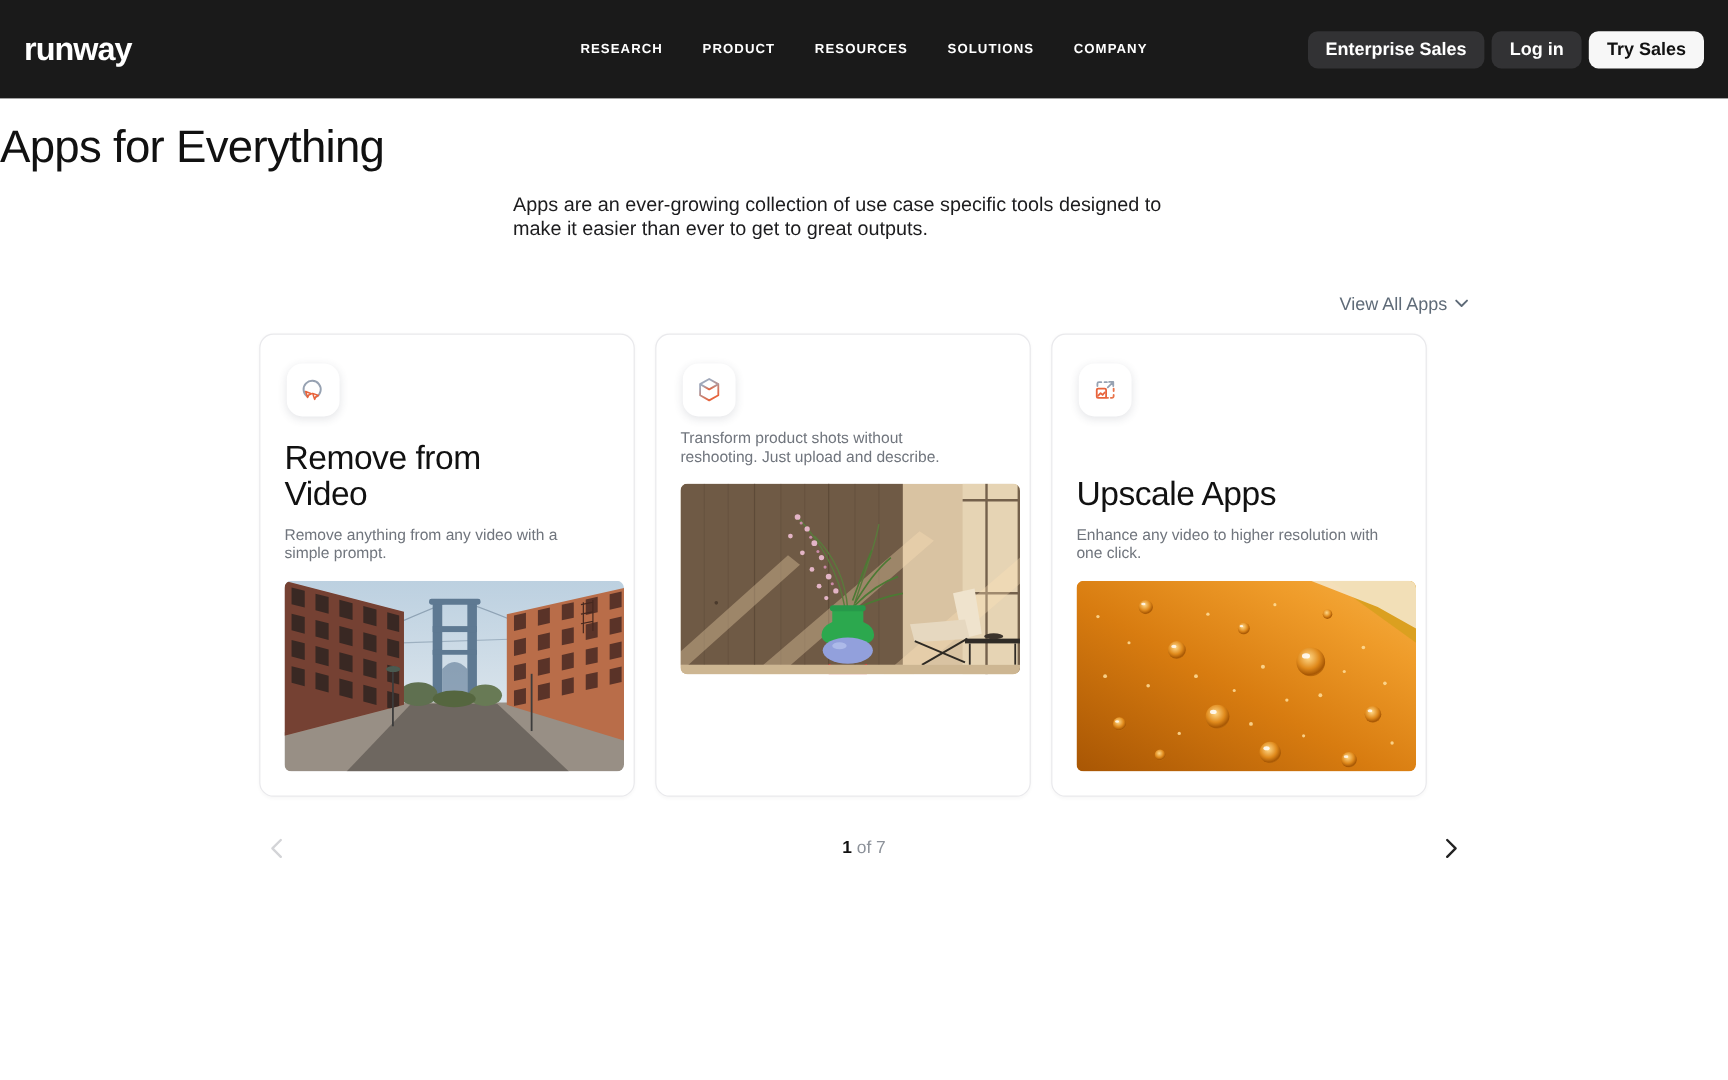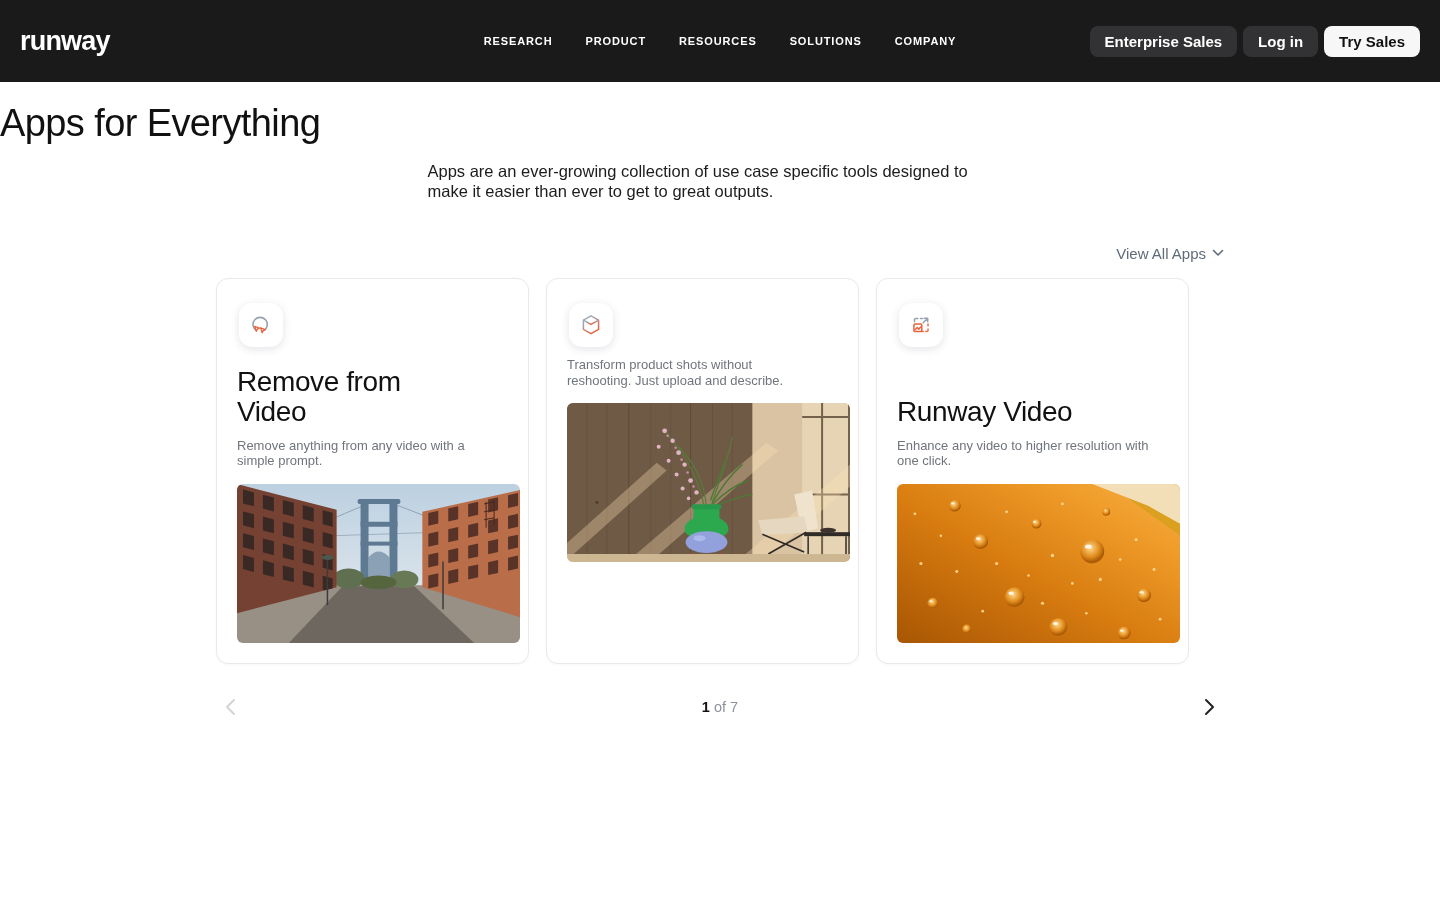--- a/index.html
+++ b/index.html
@@ -419,21 +419,21 @@
             <path d="M11.5,6 h1.8" stroke="#97a2b2" stroke-dasharray="1.8 2"></path>
             <path d="M14,10 L18.2,5.8 M15,5.8 h3.2 v3.2" stroke="#97a2b2" stroke-linejoin="round"></path>
             <path d="M18.5,11 v2.2" stroke="#e8744c" stroke-dasharray="1.8 2"></path>
             <path d="M18.5,15.8 v1 q0,1.2 -1.2,1.2 h-1" stroke="#e8744c"></path>
             <path d="M14.2,18 h-1.6" stroke="#e8744c" stroke-dasharray="1.8 2"></path>
             <rect x="5.5" y="11" width="7.2" height="7" rx="1" stroke="#e8643c"></rect>
             <path d="M6.6,16.4 l1.9,-2 1.5,1.4 1.6,-1.9" stroke="#e8643c" stroke-linejoin="round"></path>
           </g>
         </svg>
       </div>
-      <div class="card-title">Runway Video</div>
+      <div class="card-title">Upscale Apps</div>
       <div class="card-desc">Enhance any video to higher resolution with one click.</div>
       <div class="card-media">
         <svg viewBox="0 0 284 160" preserveAspectRatio="none">
           <defs>
             <linearGradient id="og" x1="0" y1="1" x2="1" y2="0">
               <stop offset="0" stop-color="#a85604"></stop>
               <stop offset="0.45" stop-color="#d87c10"></stop>
               <stop offset="0.78" stop-color="#ef9c2a"></stop>
               <stop offset="1" stop-color="#f6b044"></stop>
             </linearGradient>

